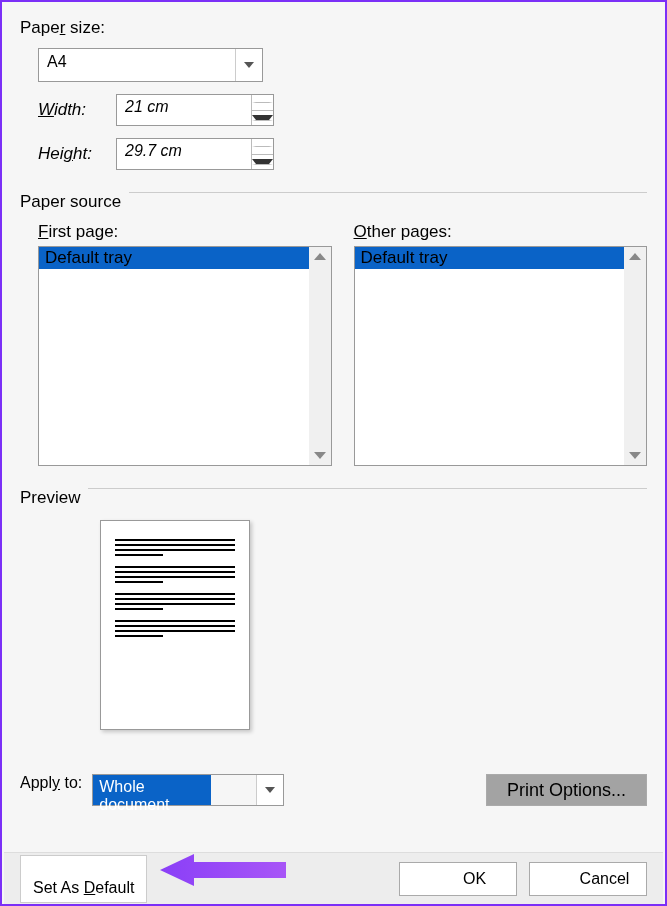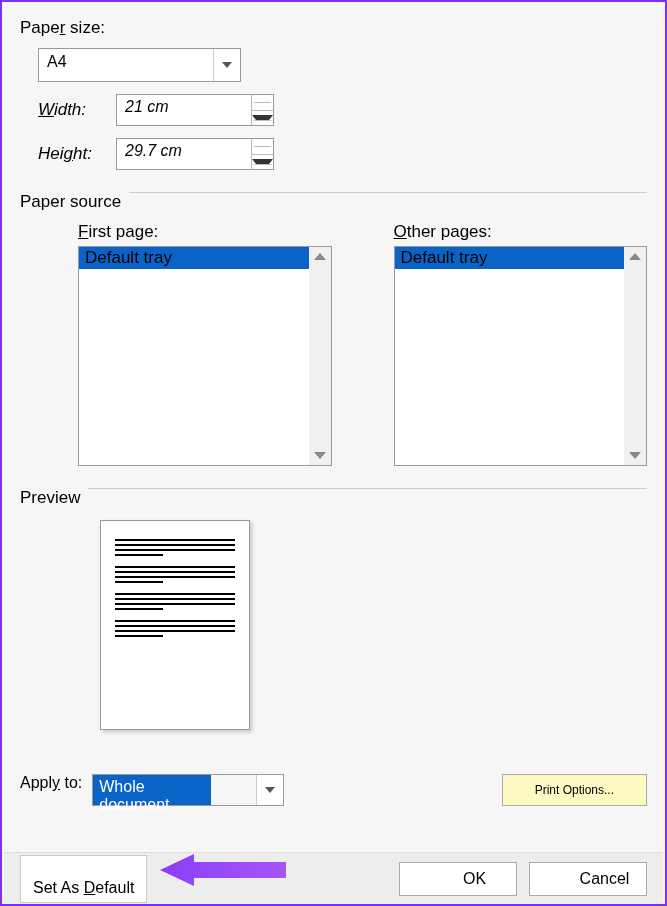--- a/index.html
+++ b/index.html
@@ -18,21 +18,21 @@
   .label { font-size: 17px; }
   .underline-letter { text-decoration: underline; }
   
   .paper-size-row { margin-top: 4px; margin-left: 18px; }
   .dropdown {
     display: inline-flex;
     background: #fff;
     border: 1px solid #999;
     height: 34px;
   }
-  .dropdown.paper { width: 203px; margin-top: 6px; }
+  .dropdown.paper { width: 225px; margin-top: 6px; }
   .dropdown .dd-text {
     flex: 1;
     padding: 4px 8px;
     font-size: 16px;
   }
   .dropdown .dd-btn {
     width: 27px;
     display: flex;
     align-items: center;
     justify-content: center;
@@ -105,21 +105,21 @@
     background: #ccc;
     margin-left: 8px;
   }
   
   .source-row {
     display: flex;
     gap: 22px;
     margin-top: 10px;
     margin-left: 18px;
   }
-  .source-col { flex: 1; margin-left: 40px; }
+  .source-col { flex: 1; }
   .source-col .sc-label { font-size: 17px; margin-bottom: 4px; }
   .listbox {
     border: 1px solid #999;
     background: #fff;
     height: 220px;
     display: flex;
   }
   .listbox .lb-content { flex: 1; }
   .listbox .lb-item {
     background: #0a63c7;
@@ -185,24 +185,24 @@
   }
   .apply-dd .ad-btn {
     width: 27px;
     background: #fff;
     display: flex;
     align-items: center;
     justify-content: center;
     border-left: 1px solid #ccc;
   }
   .btn {
-    background: #fef9c3;
+    background: #a3a3a3;
     border: 1px solid #aaa;
-    padding: 5px 32px;
-    font-size: 12px;
+    padding: 5px 20px;
+    font-size: 18px;
     font-family: inherit;
     height: 32px;
   }
   .spacer { flex: 1; }
   
   .footer {
     position: absolute;
     bottom: 0;
     left: 2px;
     right: 2px;

